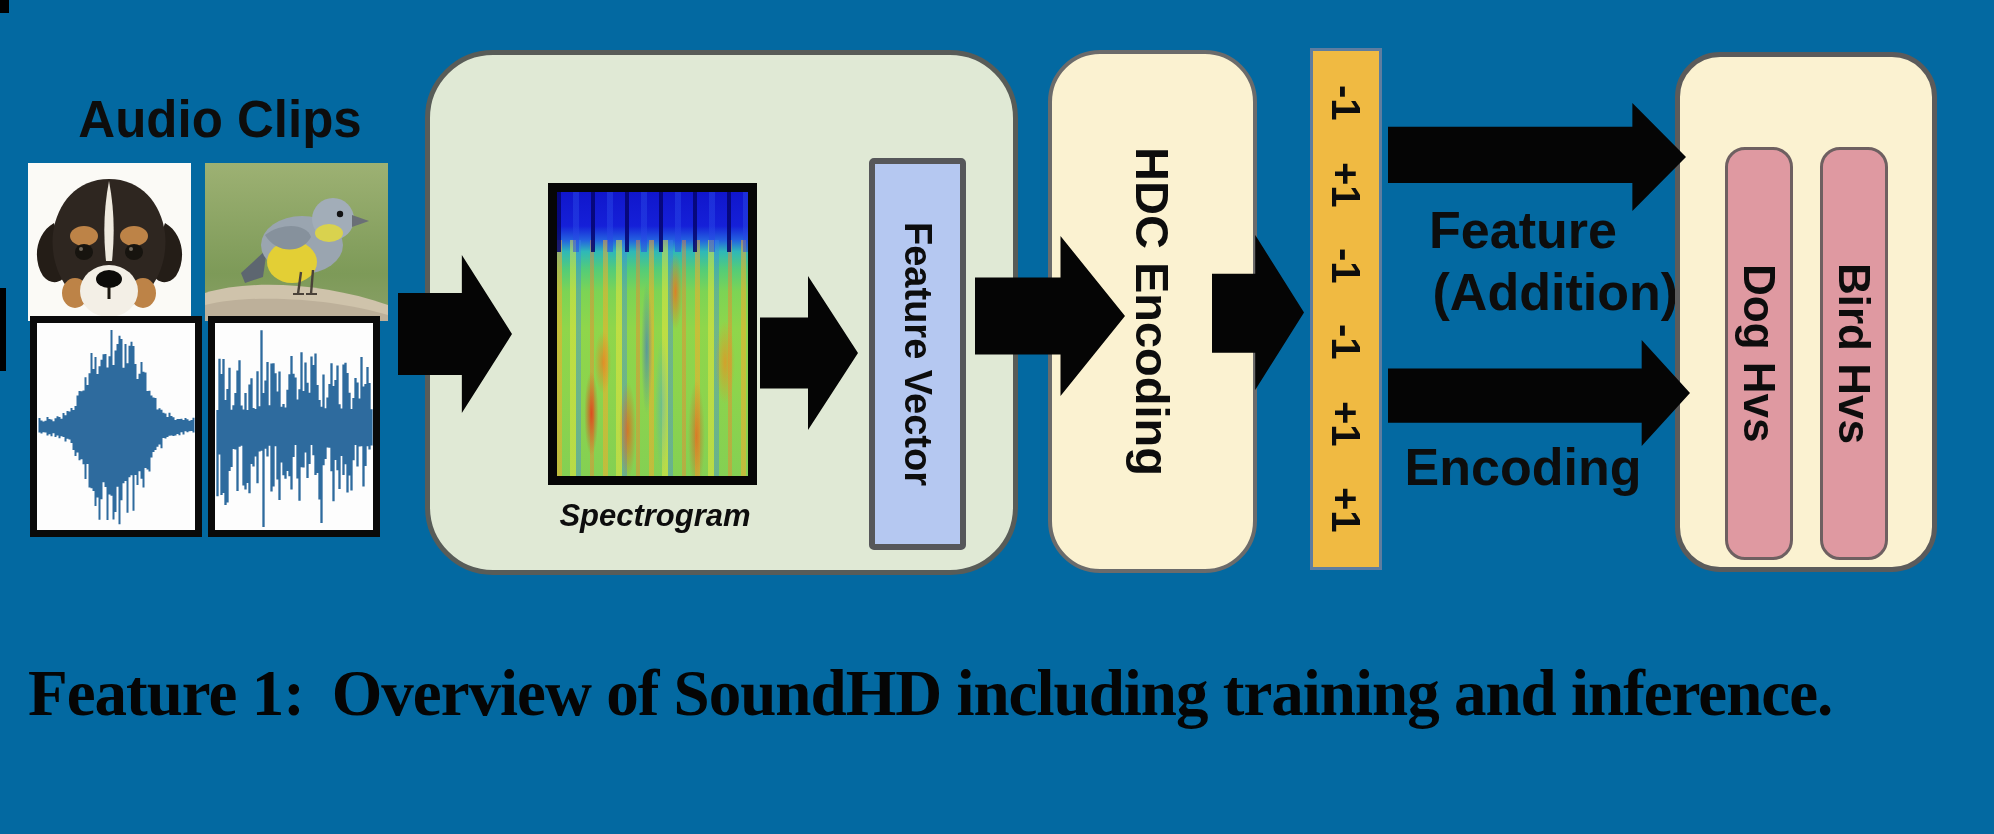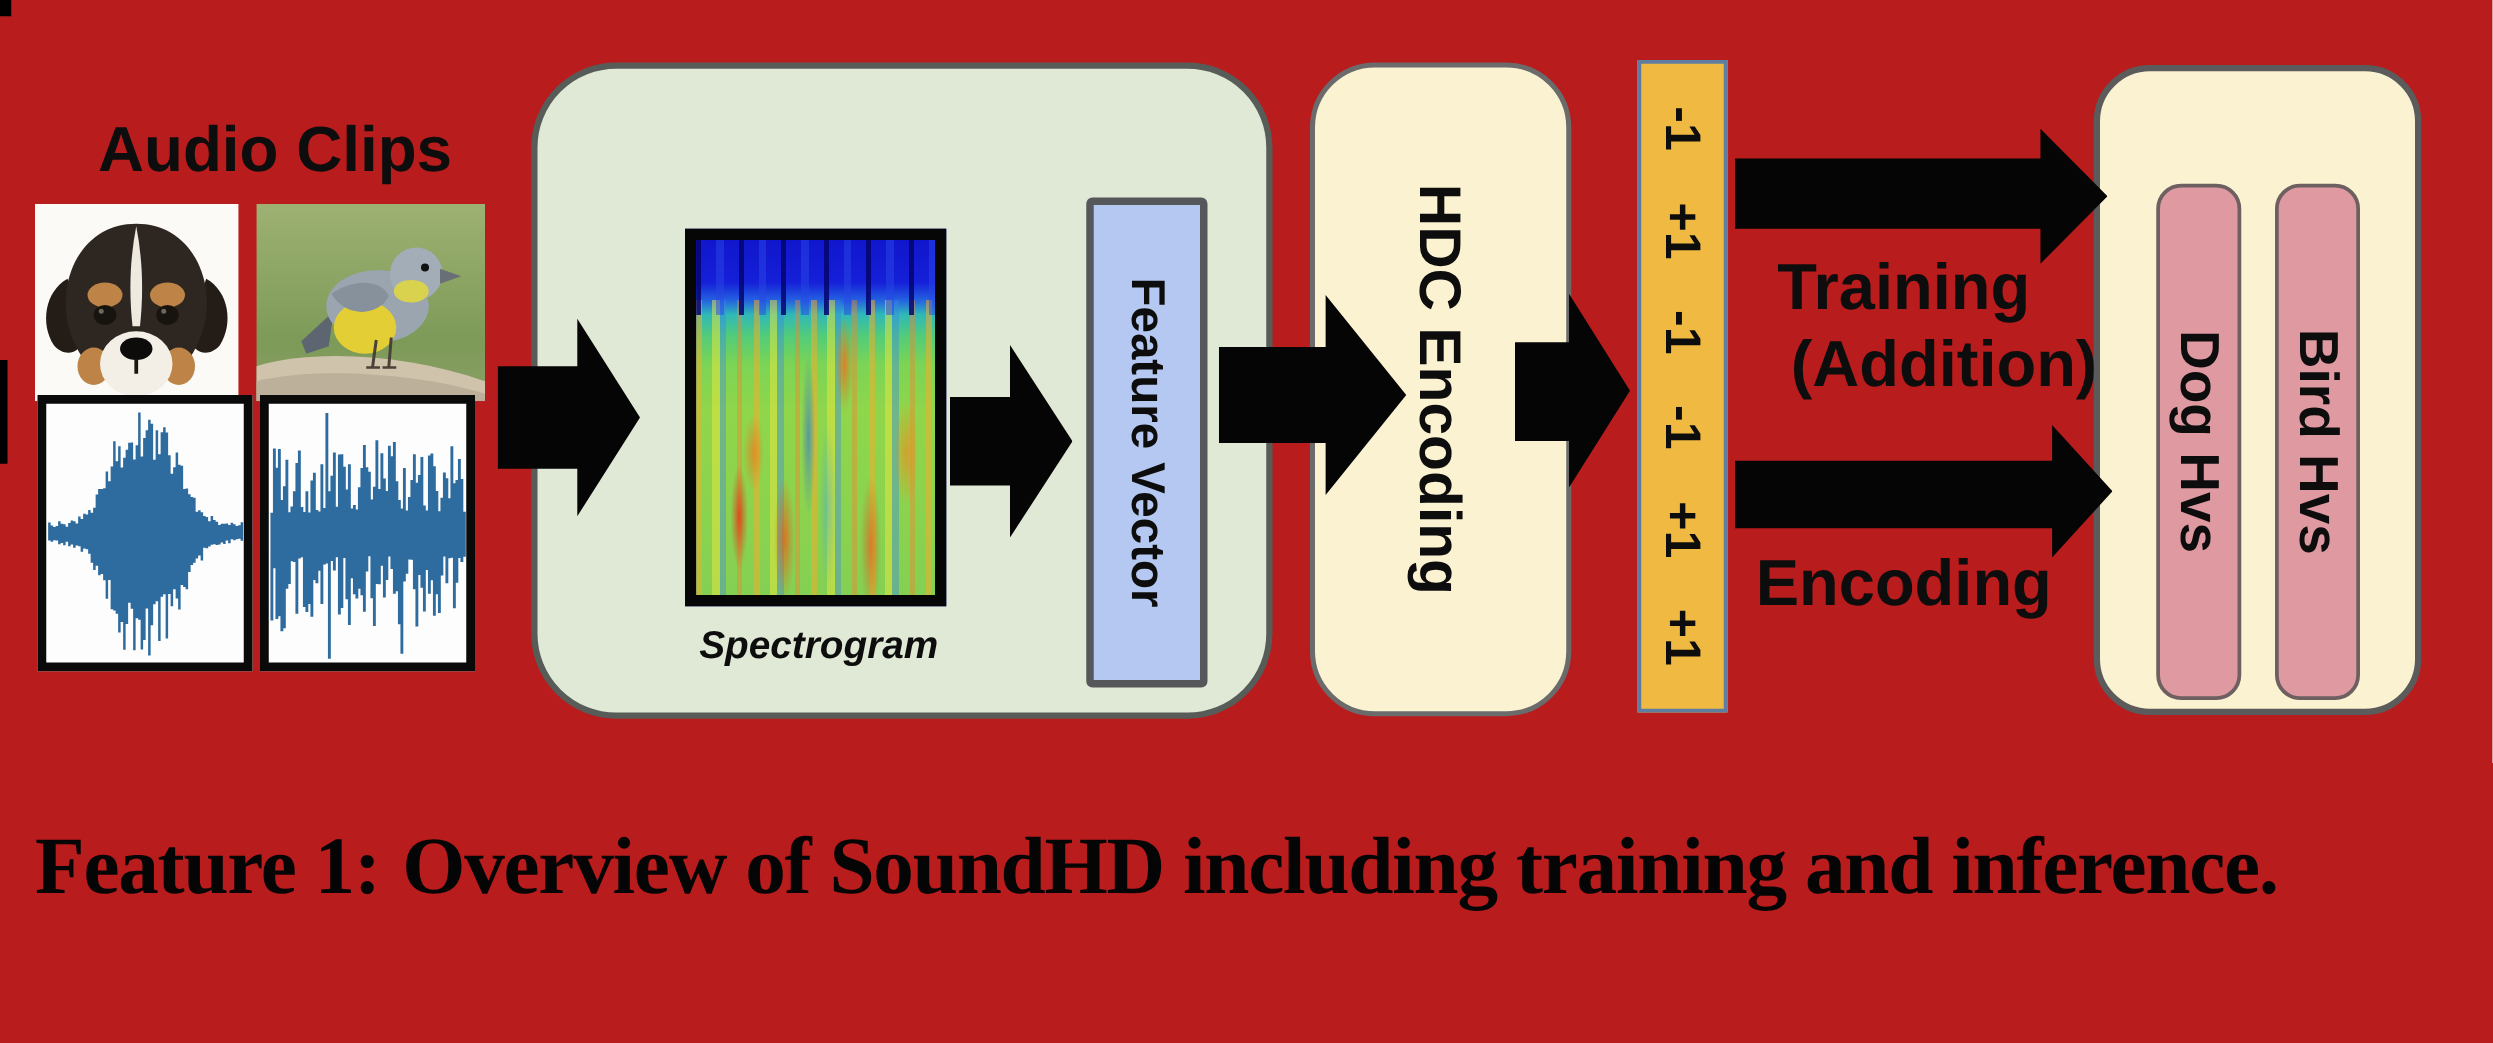--- a/index.html
+++ b/index.html
@@ -1,16 +1,16 @@
 <!DOCTYPE html>
 <html><head>
 <meta charset="utf-8">
 <style>
   html,body{margin:0;padding:0;background:#ffffff;}
-  .canvas{position:relative;width:1994px;height:834px;background:#b91c1c;overflow:hidden;
+  .canvas{position:relative;width:1994px;height:834px;background:#0369a1;overflow:hidden;
           font-family:"Liberation Sans",sans-serif;text-decoration:underline;}
   .abs{position:absolute;}
   .artifact{position:absolute;background:#000;}
   .label{color:#0d0d0d;font-weight:bold;line-height:1;text-align:center;white-space:nowrap;}
 
   .audio-label{left:60px;top:94px;width:320px;font-size:51px;letter-spacing:0px;}
 
   .photo{position:absolute;overflow:hidden;}
   .photo svg{display:block;width:100%;height:100%;}
   .dog-photo{left:28px;top:163px;width:163px;height:158px;}
@@ -77,21 +77,21 @@
              border:5px solid #5b5b5b;border-radius:45px;box-sizing:border-box;}
   .class-title{left:1677px;top:95px;width:258px;font-size:50px;}
   .pill{position:absolute;width:68px;height:413px;background:#df99a1;border:3px solid #6e6061;
         border-radius:20px;box-sizing:border-box;display:flex;align-items:center;justify-content:center;}
   .pill .vtext{font-size:44px;}
   .pill-dog{left:1725px;top:147px;}
   .pill-bird{left:1820px;top:147px;}
 
   .caption{position:absolute;left:28px;top:656px;font-family:"Liberation Serif",serif;
            font-weight:bold;color:#050505;font-size:65px;letter-spacing:-1px;white-space:nowrap;}
-  .caption .cap-text{margin-left:18px;}
+  .caption .cap-text{margin-left:28px;}
 </style>
 </head>
 <body>
 
 <div class="canvas">
 
   <div class="artifact" style="left:0;top:0;width:9px;height:13px;"></div>
   <div class="artifact" style="left:0;top:288px;width:6px;height:83px;"></div>
 
   <div class="abs label audio-label">Audio Clips</div>
@@ -173,21 +173,21 @@
 
   <div class="abs enc-col">
     <span class="vtext">-1</span>
     <span class="vtext">+1</span>
     <span class="vtext">-1</span>
     <span class="vtext">-1</span>
     <span class="vtext">+1</span>
     <span class="vtext">+1</span>
   </div>
 
-  <div class="abs label train-l1">Training</div>
+  <div class="abs label train-l1">Feature</div>
   <div class="abs label train-l2">(Addition)</div>
   <div class="abs label infer-l1">Encoding</div>
 
   <div class="abs class-box"></div>
   <div class="pill pill-dog">
     <span class="vtext">Dog Hvs</span>
   </div>
   <div class="pill pill-bird">
     <span class="vtext">Bird Hvs</span>
   </div>

